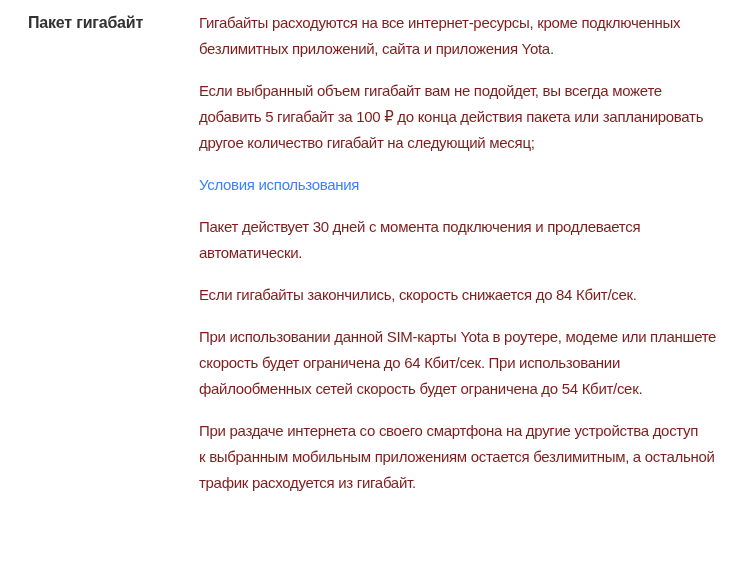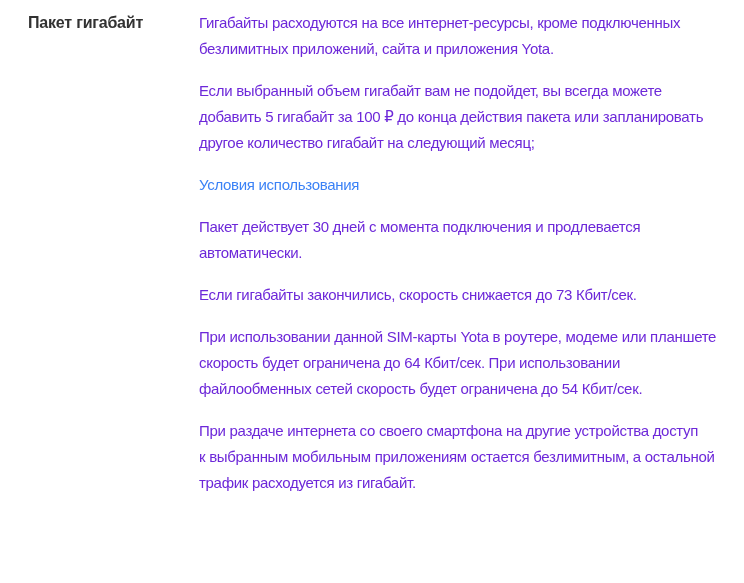--- a/index.html
+++ b/index.html
@@ -33,21 +33,21 @@
   }
   .content-col {
     flex: 1 1 auto;
     min-width: 0;
     padding-right: 6px;
   }
   .para {
     margin: 0 0 16px 0;
     font-size: 15px;
     line-height: 26px;
-    color: #6d28d9;
+    color: #7f1d1d;
     letter-spacing: -0.3px;
     white-space: pre-line;
   }
   .para.subheader {
     color: #3b82f6;
   }
 </style>
 </head>
 <body>
 
@@ -57,21 +57,21 @@
   </div>
   <div class="content-col">
     <p class="para">Гигабайты расходуются на все интернет-ресурсы, кроме подключенных
 безлимитных приложений, сайта и приложения Yota.</p>
     <p class="para">Если выбранный объем гигабайт вам не подойдет, вы всегда можете
 добавить 5 гигабайт за 100 ₽ до конца действия пакета или запланировать
 другое количество гигабайт на следующий месяц;</p>
     <p class="para subheader">Условия использования</p>
     <p class="para">Пакет действует 30 дней с момента подключения и продлевается
 автоматически.</p>
-    <p class="para">Если гигабайты закончились, скорость снижается до 73 Кбит/сек.</p>
+    <p class="para">Если гигабайты закончились, скорость снижается до 84 Кбит/сек.</p>
     <p class="para">При использовании данной SIM-карты Yota в роутере, модеме или планшете
 скорость будет ограничена до 64 Кбит/сек. При использовании
 файлообменных сетей скорость будет ограничена до 54 Кбит/сек.</p>
     <p class="para">При раздаче интернета со своего смартфона на другие устройства доступ
 к выбранным мобильным приложениям остается безлимитным, а остальной
 трафик расходуется из гигабайт.</p>
   </div>
 </div>
 
 </body></html>

